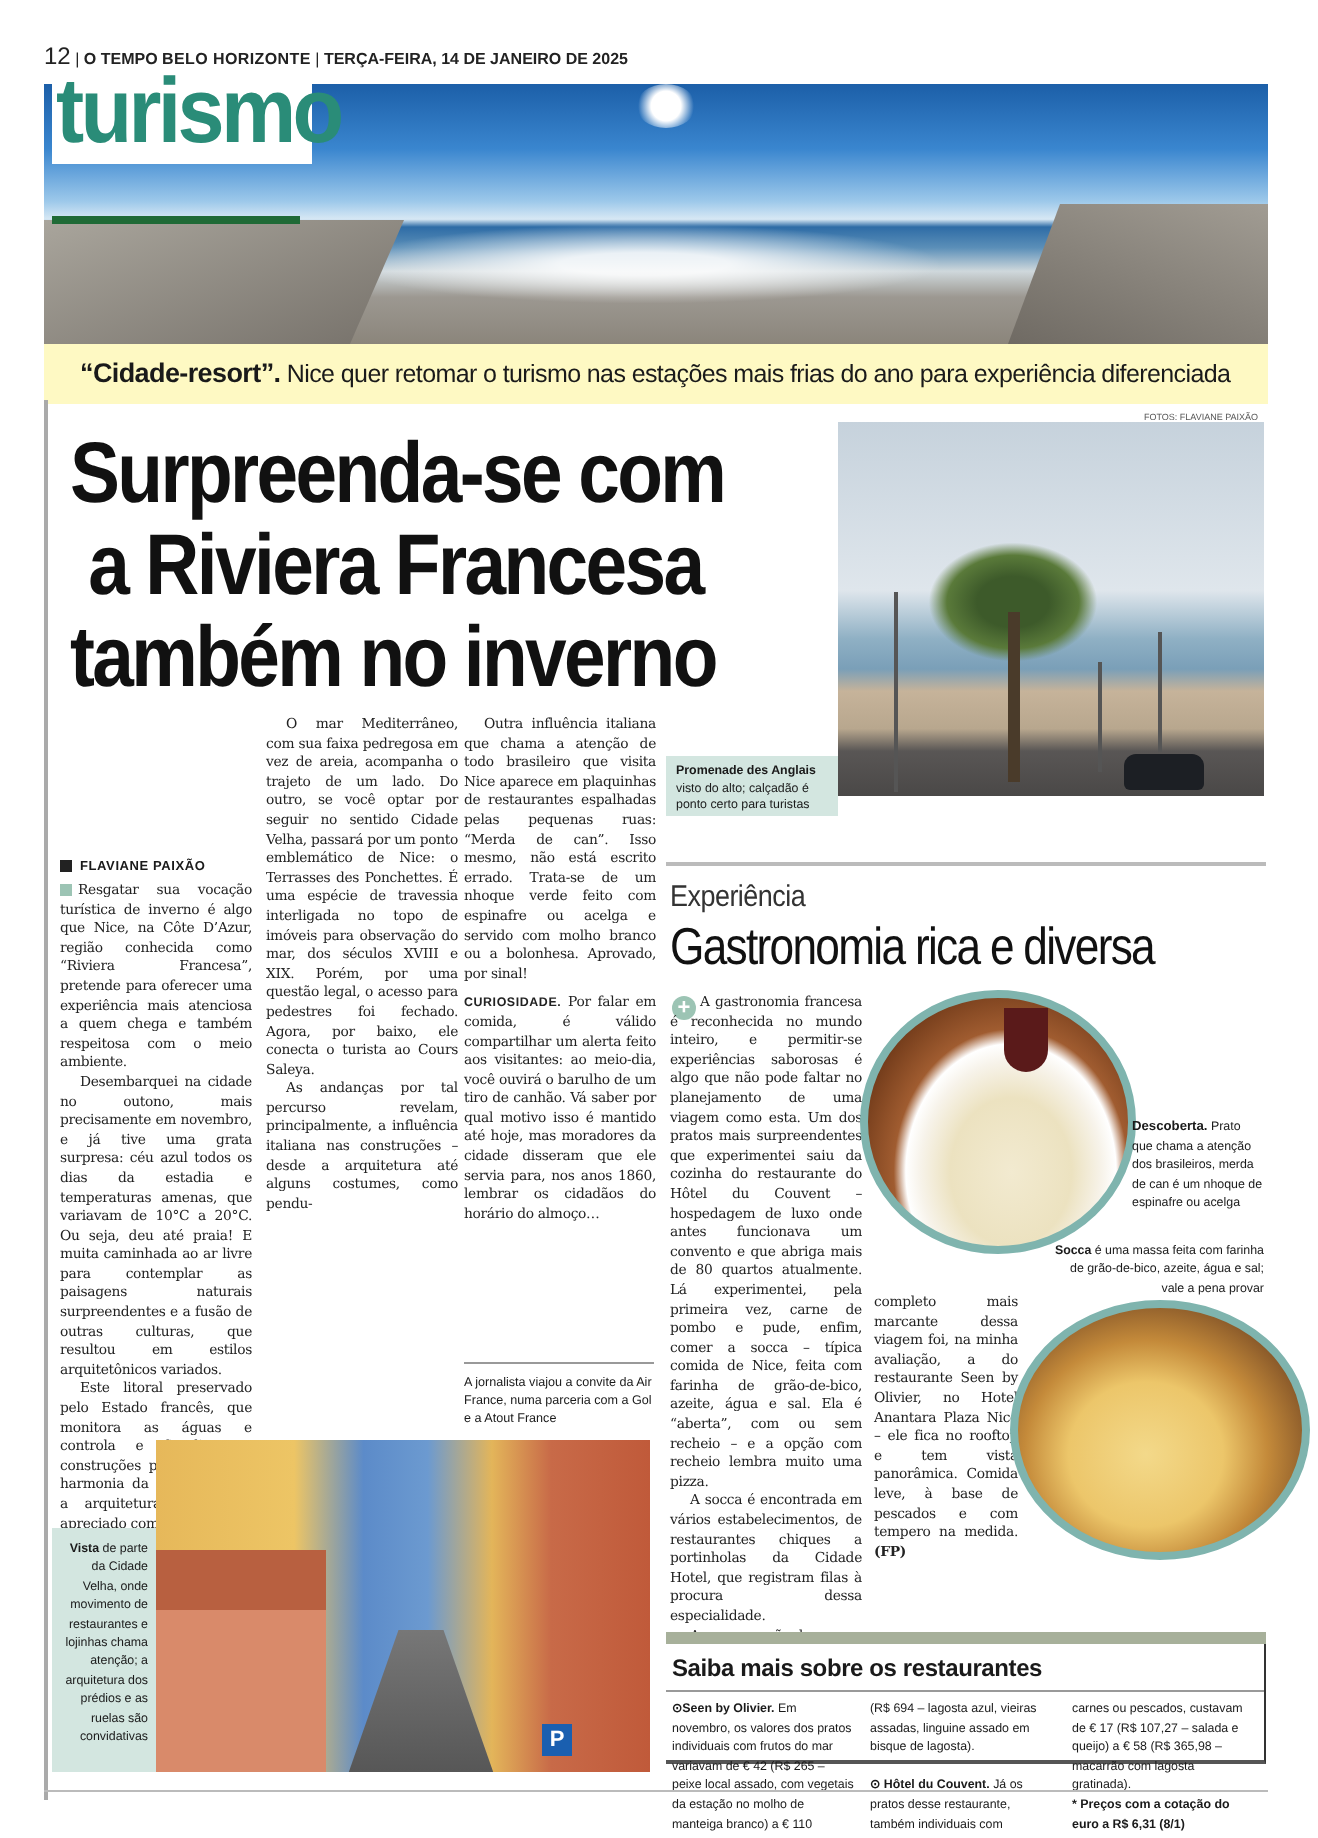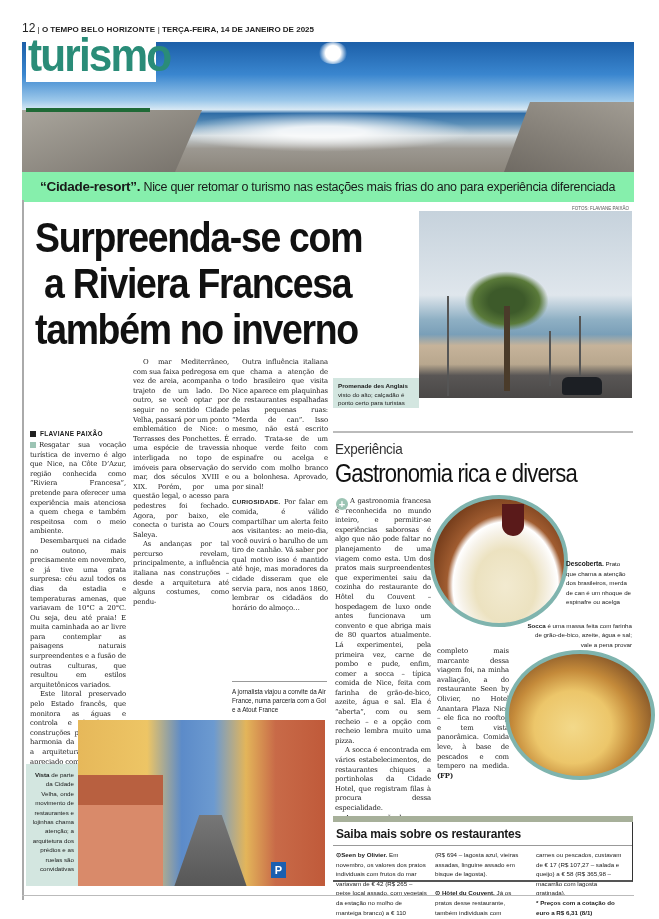--- a/index.html
+++ b/index.html
@@ -13,21 +13,21 @@
   .left-rule { position: absolute; left: 22px; top: 200px; width: 2px; height: 700px; background: #aaa; }
   .banner { position: absolute; left: 22px; top: 42px; width: 612px; height: 130px; overflow: hidden;
     background: linear-gradient(180deg, #1c5fa8 0%, #3a86cf 25%, #9cc8ea 45%, #d7e8f4 52%, #2e6ca6 55%, #5b8fb8 63%, #cfd8dc 72%, #9c9891 82%, #8b857b 100%); }
   .banner .sun { position: absolute; left: 296px; top: 0; width: 30px; height: 22px; border-radius: 50%; background: radial-gradient(circle, #fff 40%, rgba(255,255,255,0) 75%); }
   .banner .wave { position: absolute; left: 150px; top: 70px; width: 300px; height: 40px; border-radius: 50%; background: radial-gradient(ellipse, rgba(255,255,255,0.85) 20%, rgba(255,255,255,0) 70%); }
   .banner .beach-l { position: absolute; left: 0; top: 68px; width: 180px; height: 62px; background: linear-gradient(160deg, #a9a59c, #76716a); clip-path: polygon(0 0, 100% 0, 85% 100%, 0 100%); }
   .banner .beach-r { position: absolute; right: 0; top: 60px; width: 130px; height: 70px; background: linear-gradient(200deg, #a19c93, #6f6a63); clip-path: polygon(20% 0, 100% 0, 100% 100%, 0 100%); }
   .logo-box { position: absolute; left: 26px; top: 36px; width: 130px; height: 46px; background: #fff; }
   .logo-box span { display: block; font-family: "Liberation Sans", sans-serif; font-weight: bold; font-size: 46px; line-height: 46px; color: #2a8c78; letter-spacing: -2px; transform: scaleX(0.92); transform-origin: left; margin-left: 2px; margin-top: -4px; }
   .logo-bar { position: absolute; left: 26px; top: 108px; width: 124px; height: 4px; background: #1f6a36; }
-  .subhead { position: absolute; left: 22px; top: 172px; width: 612px; height: 30px; background: #86efac; font-family: "Liberation Sans", sans-serif; font-size: 12.5px; line-height: 30px; padding-left: 18px; color: #1a1a1a; white-space: nowrap; letter-spacing: -0.3px; }
+  .subhead { position: absolute; left: 22px; top: 172px; width: 612px; height: 30px; background: #fef9c3; font-family: "Liberation Sans", sans-serif; font-size: 12.5px; line-height: 30px; padding-left: 18px; color: #1a1a1a; white-space: nowrap; letter-spacing: -0.3px; }
   .subhead b { font-weight: bold; font-size: 13.5px; }
   .credit { position: absolute; left: 572px; top: 206px; font-family: "Liberation Sans", sans-serif; font-size: 4.5px; color: #555; }
   .headline { position: absolute; left: 35px; top: 214px; width: 380px; font-family: "Liberation Sans", sans-serif; font-weight: bold; font-size: 43px; line-height: 46px; letter-spacing: -1.5px; color: #111; transform: scaleX(0.87); transform-origin: left top; white-space: nowrap; }
   .photo-promenade { position: absolute; left: 419px; top: 211px; width: 213px; height: 187px; overflow: hidden;
     background: linear-gradient(180deg, #c6d2dc 0%, #dfe6ec 45%, #8fb0c4 58%, #7a9fb8 66%, #c6b39a 72%, #b8a78e 82%, #595655 88%, #4a4847 100%); }
   .photo-promenade .palm-trunk { position: absolute; left: 85px; top: 95px; width: 6px; height: 85px; background: #4a3b2a; }
   .photo-promenade .palm-top { position: absolute; left: 45px; top: 60px; width: 85px; height: 60px; border-radius: 50%; background: radial-gradient(ellipse, #3d5a2a 30%, #5a7a3a 55%, rgba(0,0,0,0) 70%); }
   .photo-promenade .car { position: absolute; left: 143px; top: 166px; width: 40px; height: 18px; border-radius: 6px 6px 3px 3px; background: #1c1f24; }
   .photo-promenade .lamp { position: absolute; width: 2px; background: #555; }
   .cap-promenade { position: absolute; left: 333px; top: 378px; width: 86px; height: 30px; background: #d3e6e0; font-family: "Liberation Sans", sans-serif; font-size: 6.2px; line-height: 8.5px; padding: 4px 5px; }

